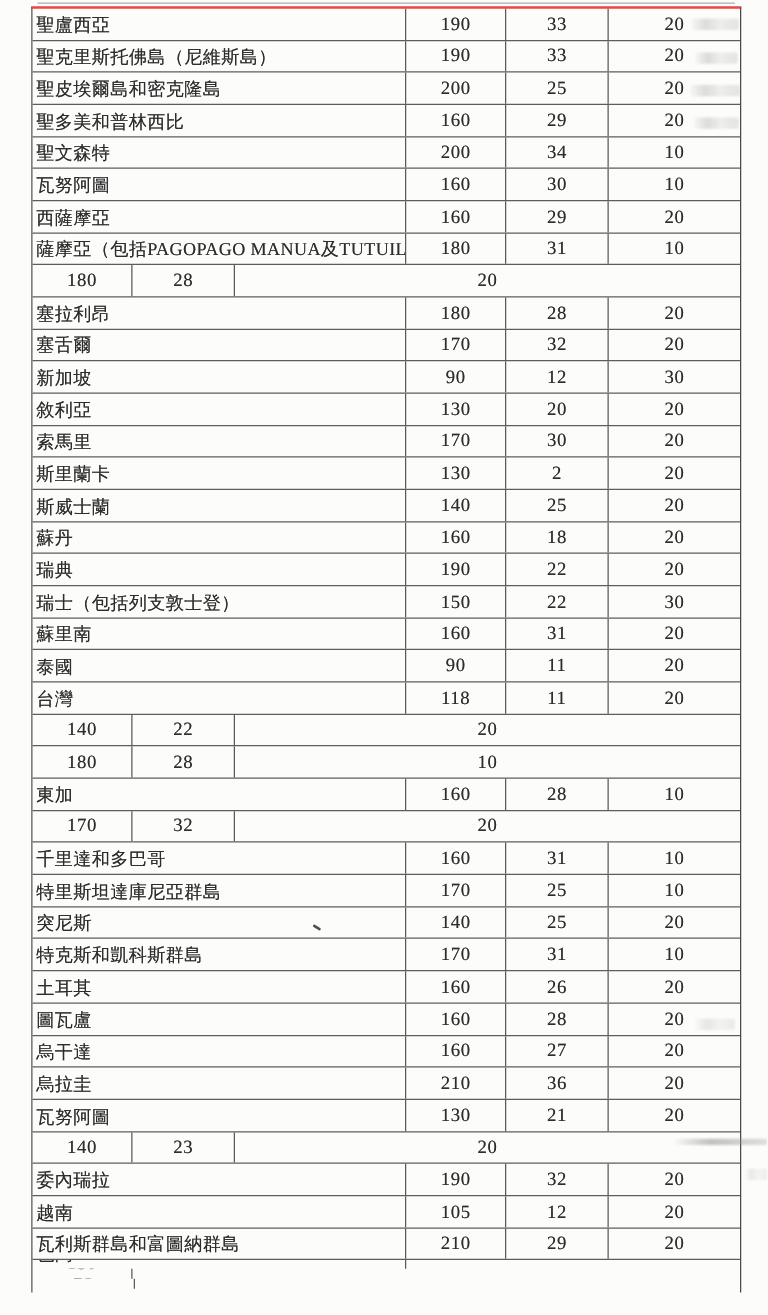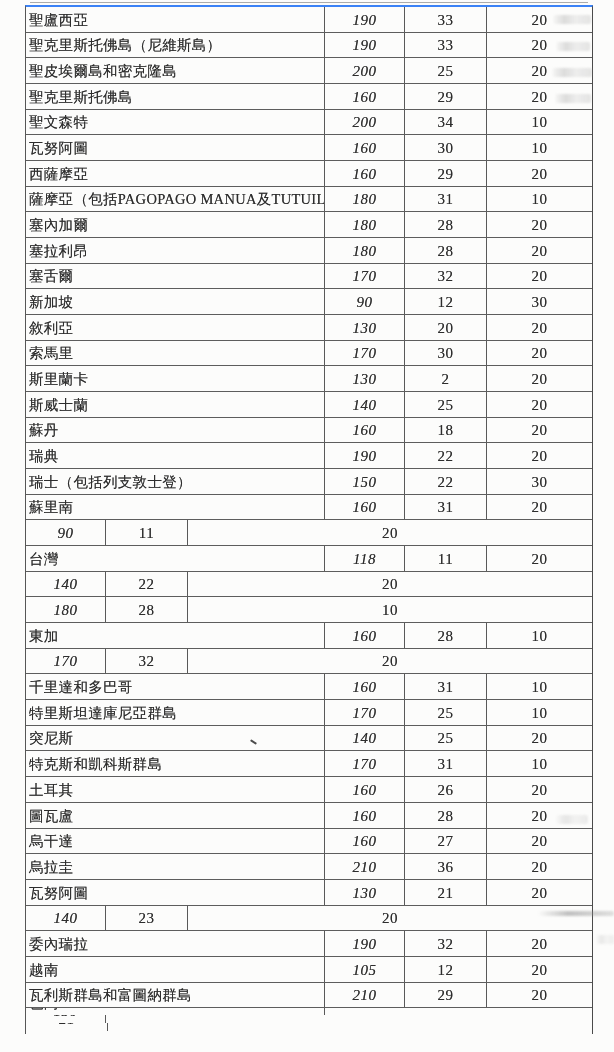--- a/index.html
+++ b/index.html
@@ -18,21 +18,21 @@
   .topline {
     position: absolute;
     top: 2px; left: 30px; width: 558px; height: 1px;
     background: #ababab;
   }
   .rates-table {
     position: absolute;
     top: 5px; left: 25px;
     width: 568px;
     box-sizing: border-box;
-    border-top: 2px solid #3b82f6;
+    border-top: 2px solid #ef4444;
     border-left: 1px solid #565656;
     border-right: 1px solid #4a4a4a;
     background: transparent;
   }
   .row {
     display: flex;
     height: 25.68px;
     box-sizing: border-box;
     border-bottom: 1px solid #5d5d5d;
   }
@@ -52,21 +52,21 @@
     font-size: 14.5px;
     letter-spacing: 0.3px;
     white-space: nowrap;
   }
   .cell.num {
     justify-content: center;
     padding-bottom: 3px;
     font-size: 15px;
     letter-spacing: 0.5px;
   }
-  .cell.num.v1 { width: 80px; border-right: 1px solid #595959; font-style: italic; }
+  .cell.num.v1 { width: 80px; border-right: 1px solid #595959; }
   .cell.num.v2 { width: 82px; border-right: 1px solid #595959; }
   .cell.num.v3 { flex: 1; border-right: none; }
   
   .artifact {
     position: absolute;
     pointer-events: none;
     filter: blur(1px);
   }
   .smudge {
     height: 9px;
@@ -113,21 +113,21 @@
       <div class="cell num v2">33</div>
       <div class="cell num v3">20</div>
     </div>
       <div class="row">
       <div class="cell name">聖皮埃爾島和密克隆島</div>
       <div class="cell num v1">200</div>
       <div class="cell num v2">25</div>
       <div class="cell num v3">20</div>
     </div>
       <div class="row">
-      <div class="cell name">聖克里斯托佛島</div>
+      <div class="cell name">聖多美和普林西比</div>
       <div class="cell num v1">160</div>
       <div class="cell num v2">29</div>
       <div class="cell num v3">20</div>
     </div>
       <div class="row">
       <div class="cell name">聖文森特</div>
       <div class="cell num v1">200</div>
       <div class="cell num v2">34</div>
       <div class="cell num v3">10</div>
     </div>
@@ -143,21 +143,20 @@
       <div class="cell num v2">29</div>
       <div class="cell num v3">20</div>
     </div>
       <div class="row">
       <div class="cell name">薩摩亞（包括PAGOPAGO MANUA及TUTUILA）</div>
       <div class="cell num v1">180</div>
       <div class="cell num v2">31</div>
       <div class="cell num v3">10</div>
     </div>
       <div class="row">
-      <div class="cell name">塞內加爾</div>
       <div class="cell num v1">180</div>
       <div class="cell num v2">28</div>
       <div class="cell num v3">20</div>
     </div>
       <div class="row">
       <div class="cell name">塞拉利昂</div>
       <div class="cell num v1">180</div>
       <div class="cell num v2">28</div>
       <div class="cell num v3">20</div>
     </div>
@@ -215,20 +214,21 @@
       <div class="cell num v2">22</div>
       <div class="cell num v3">30</div>
     </div>
       <div class="row">
       <div class="cell name">蘇里南</div>
       <div class="cell num v1">160</div>
       <div class="cell num v2">31</div>
       <div class="cell num v3">20</div>
     </div>
       <div class="row">
+      <div class="cell name">泰國</div>
       <div class="cell num v1">90</div>
       <div class="cell num v2">11</div>
       <div class="cell num v3">20</div>
     </div>
       <div class="row">
       <div class="cell name">台灣</div>
       <div class="cell num v1">118</div>
       <div class="cell num v2">11</div>
       <div class="cell num v3">20</div>
     </div>

